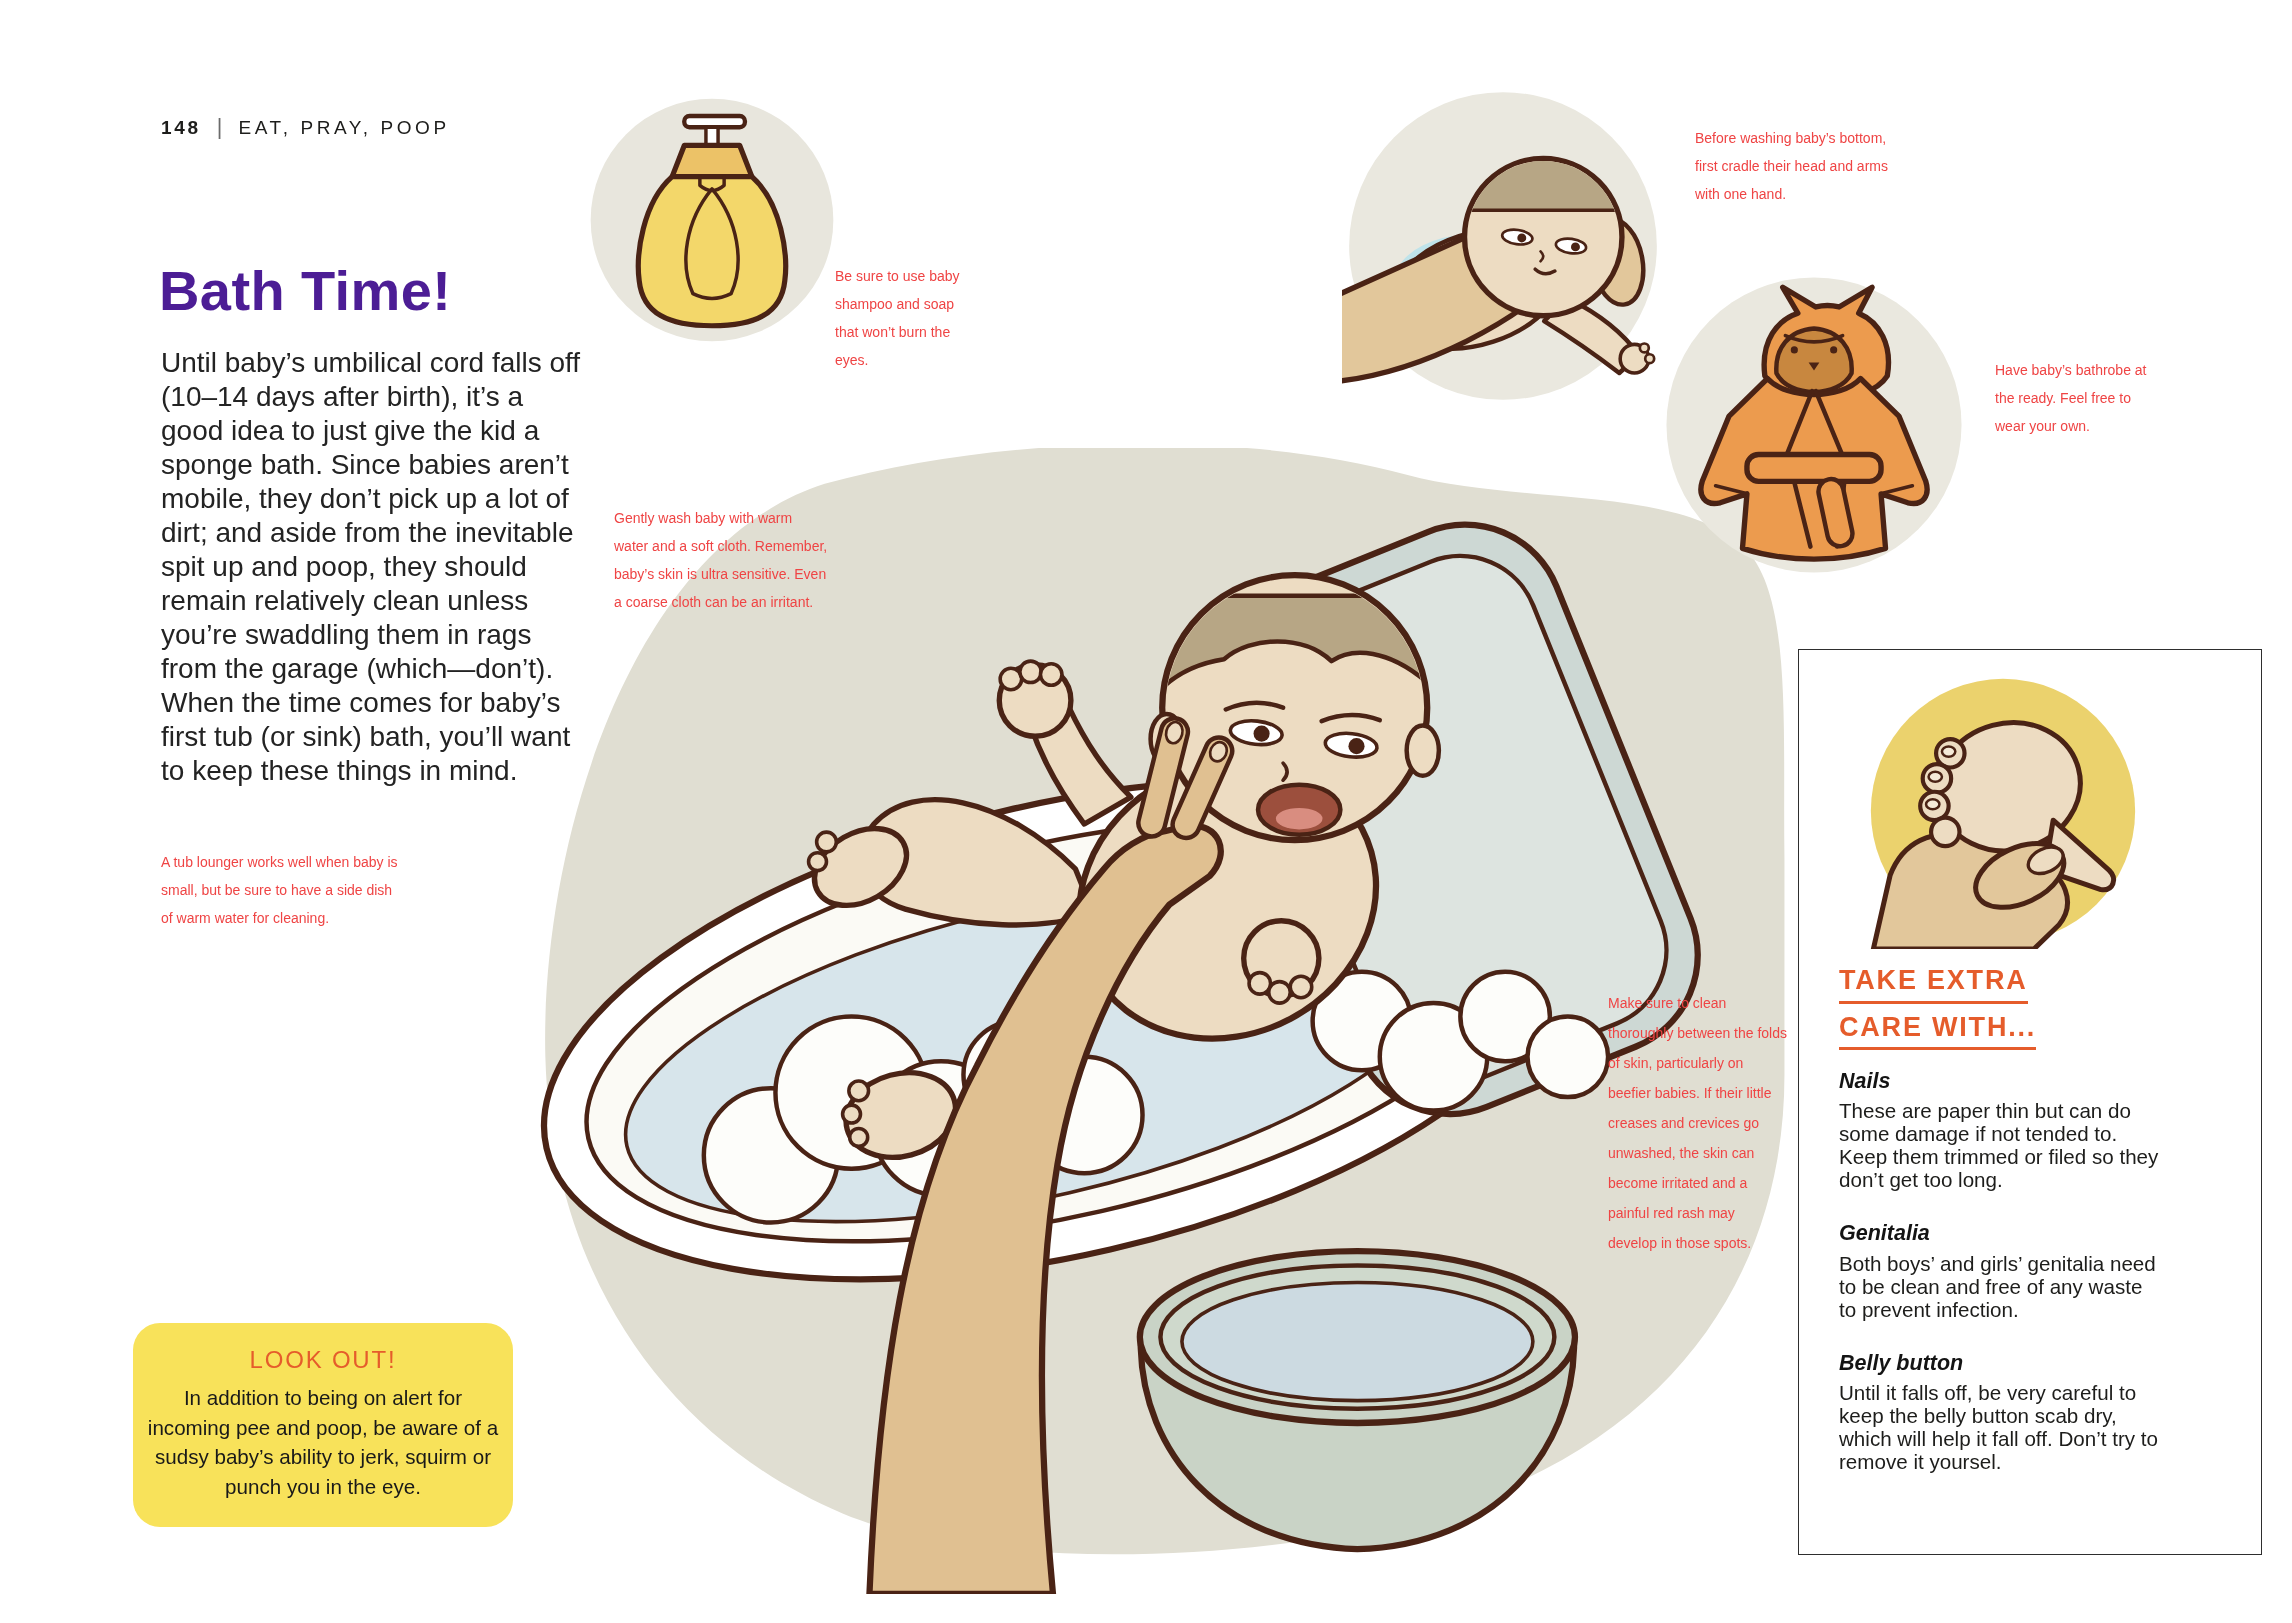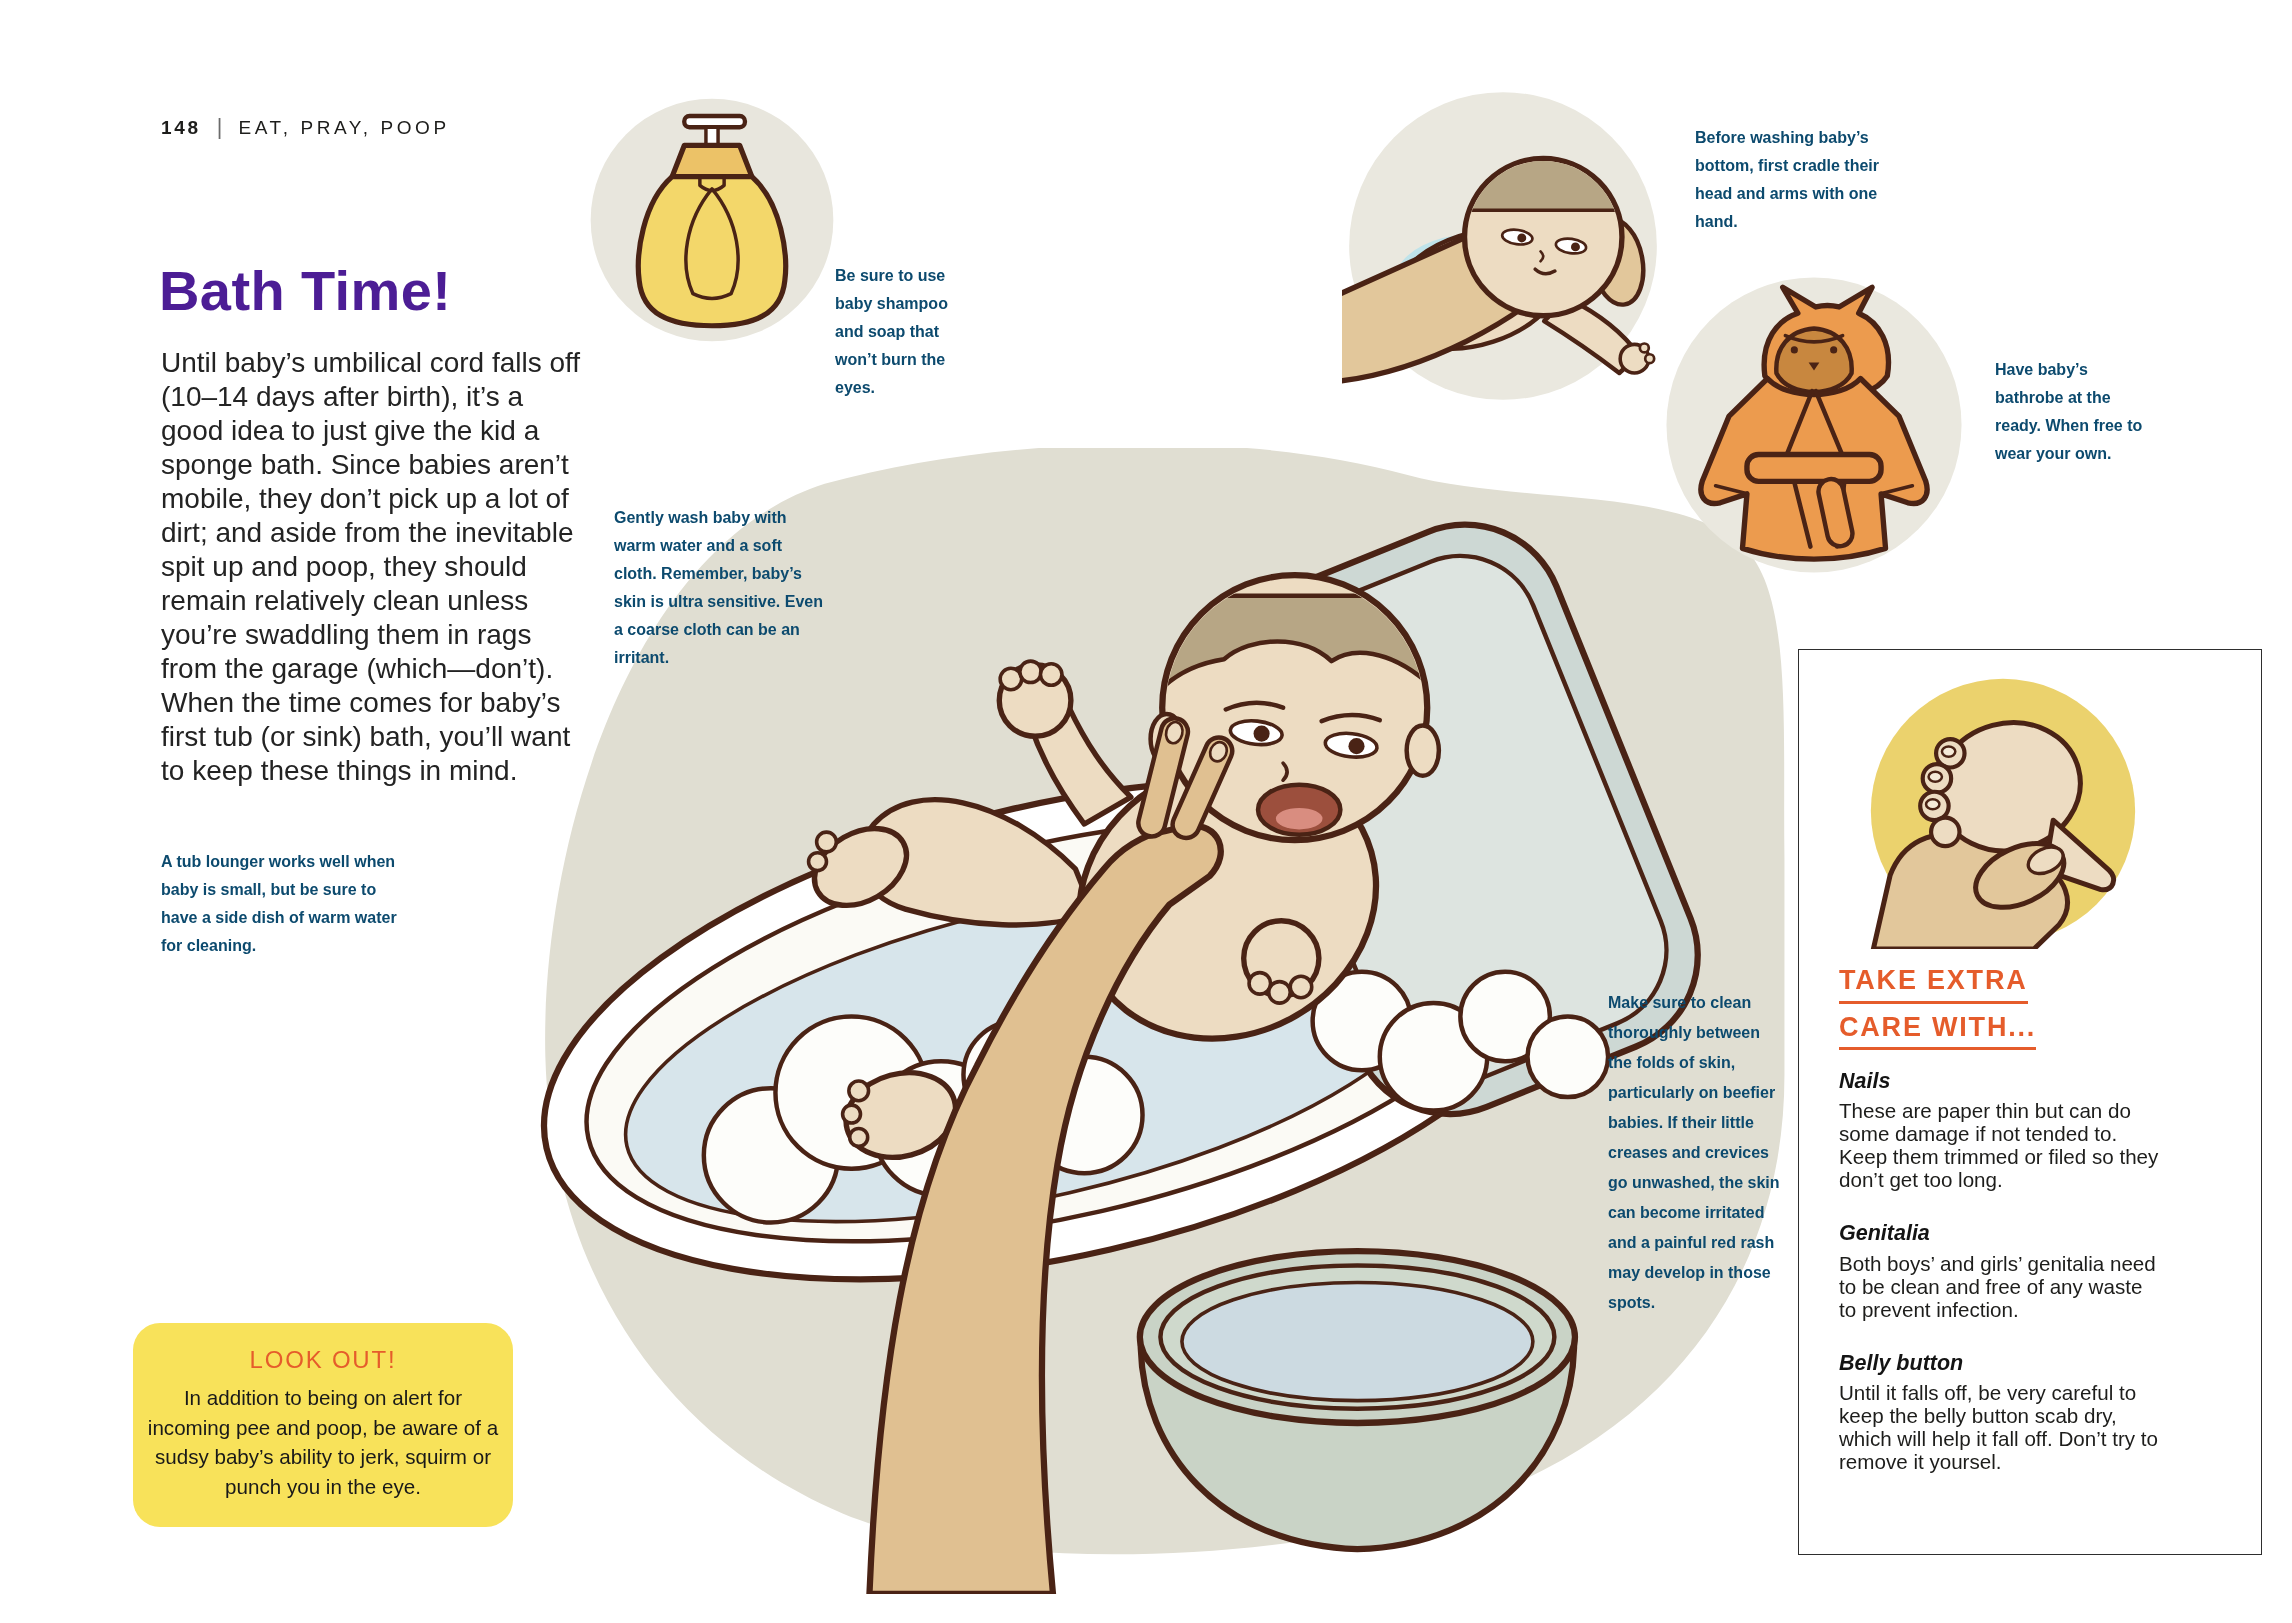--- a/index.html
+++ b/index.html
@@ -9,21 +9,21 @@
   }
   .abs { position:absolute; }
   
   .pagehead { left:161px; top:115px; display:flex; align-items:baseline; gap:16px;
     font-size:19px; letter-spacing:3.6px; color:#1d1d1b; }
   .pagehead .num { font-weight:bold; letter-spacing:2.7px; }
   .pagehead .div { color:#6b6b6b; font-weight:300; font-size:21.5px; letter-spacing:0; }
   
   .title { left:159px; top:258px; font-size:56px; font-weight:bold; letter-spacing:0.4px; color:#4c1d95; }
   .intro { left:161px; top:346px; width:421px; font-size:28px; line-height:34px; color:#232323; }
-  .caption { font-size:16px; line-height:28px; color:#0c4a6e;font-weight:bold; }
+  .caption { font-size:14px; line-height:28px; color:#ef4444; }
   
   .lookout { left:133px; top:1323px; width:380px; height:204px; background:#f8e25a;
     border-radius:27px; text-align:center; }
   .lookout .lo-title { margin-top:23px; font-size:24px; font-weight:normal; color:#e55c2b; letter-spacing:1.8px; }
   .lookout .lo-body { margin:9px auto 0; width:356px; font-size:20.6px; font-weight:normal; line-height:29.6px; color:#191919; }
   
   .sidebar { left:1798px; top:649px; width:464px; height:906px; background:#ffffff;
     border:1.8px solid #2e2e2e; box-sizing:border-box; }
   .sb-heading { position:absolute; left:40px; top:315px; }
   .sb-heading span { display:inline-block; font-size:27px; font-weight:bold; letter-spacing:1.8px;
@@ -193,21 +193,21 @@
     <circle cx="192" cy="86" r="4" fill="#4a2315"></circle>
     <path d="M164,100 L176,100 L170,109 Z" fill="#4a2315"></path>
     <path d="M138,70 Q170,84 202,70" fill="none" class="ln" stroke-width="4"></path>
     <path d="M118,118 L75,160 L45,233 C40,249 48,261 65,257 L95,247 L90,308 C140,324 200,324 250,308 L245,247 L275,257 C292,261 300,249 295,233 L265,160 L222,118 C200,142 140,142 118,118 Z" fill="#ec9b4e" class="ln" stroke-width="6"></path>
     <path d="M168,132 L140,202 L166,306" fill="none" class="ln" stroke-width="5"></path>
     <path d="M172,132 L206,214 L196,306" fill="none" class="ln" stroke-width="5"></path>
     <rect x="95" y="203" width="150" height="30" rx="13" fill="#ec9b4e" class="ln" stroke-width="6"></rect>
     <rect x="180" y="230" width="28" height="76" rx="14" transform="rotate(-12 194 268)" fill="#ec9b4e" class="ln" stroke-width="5"></rect>
     <path d="M60,238 L92,246 M280,238 L248,246" fill="none" class="ln" stroke-width="4"></path>
   </svg>
-  <div class="abs caption" style="left:1995px; top:356px; width:159px;">Have baby’s bathrobe at the ready. When free to wear your own.</div>
+  <div class="abs caption" style="left:1995px; top:356px; width:159px;">Have baby’s bathrobe at the ready. Feel free to wear your own.</div>
 
   <div class="abs caption" style="left:1608px; top:988px; width:179px; line-height:30px;">Make sure to clean thoroughly between the folds of skin, particularly on beefier babies. If their little creases and crevices go unwashed, the skin can become irritated and a painful red rash may develop in those spots.</div>
 
   <div class="abs sidebar">
     <svg class="abs" style="left:66px; top:23px;" width="276" height="276" viewBox="0 0 330 330" aria-hidden="true">
       <circle cx="165" cy="165" r="158" fill="#ebd26d"></circle>
       <path d="M10,330 L30,242 C45,202 80,186 120,196 L202,226 C242,241 252,276 232,301 L202,330 Z" fill="#e2c79b" class="ln" stroke-width="6"></path>
       <g>
         <ellipse cx="172" cy="136" rx="86" ry="76" transform="rotate(-15 172 136)" fill="#eddcc2" class="ln" stroke-width="6"></ellipse>
         <path d="M225,176 L292,236 C302,246 297,261 282,259 L215,236 Z" fill="#eddcc2" class="ln" stroke-width="6"></path>

